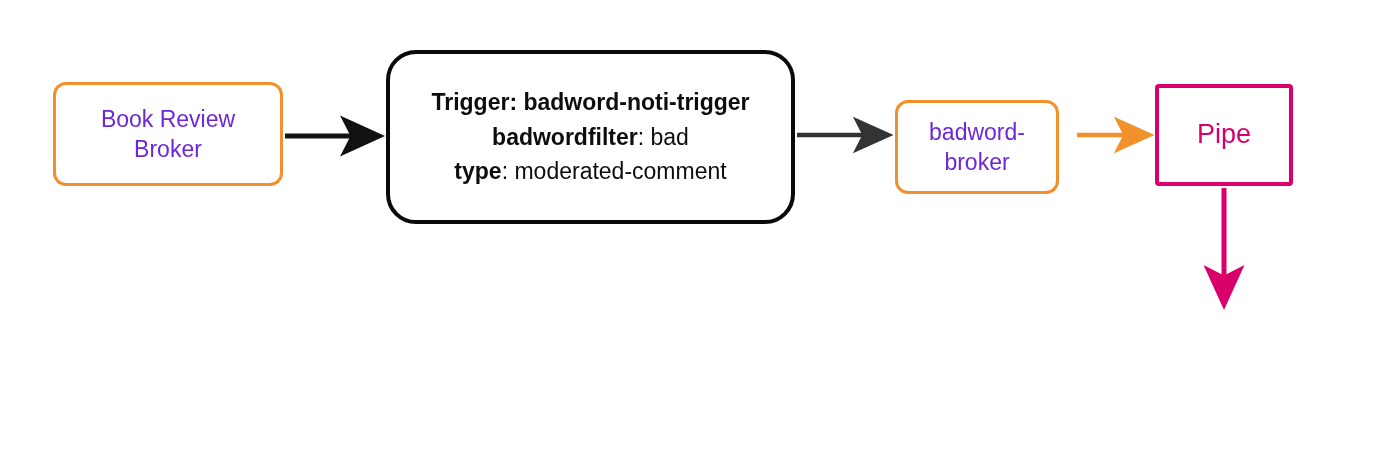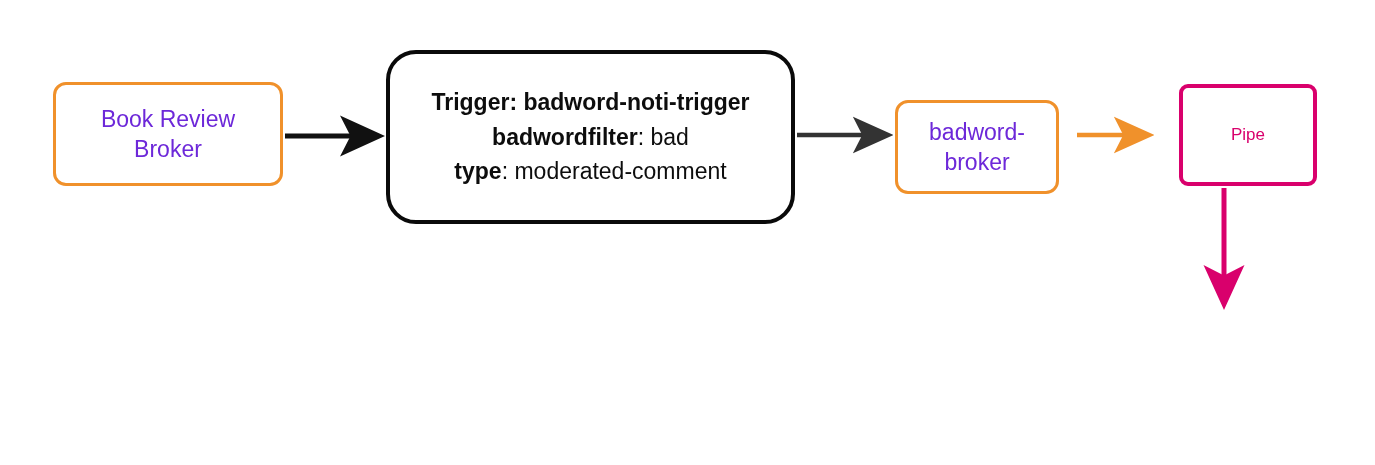--- a/index.html
+++ b/index.html
@@ -30,24 +30,23 @@
     line-height: 1.32;
   }
   .node-orange {
     border: 3px solid #F0912B;
     border-radius: 13px;
     color: #6d28d9;
     font-size: 23px;
   }
   .node-magenta {
     border: 4px solid #D9006C;
-    border-radius: 9px;
+    border-radius: 4px;
     color: #D9006C;
-    font-size: 17px;
-    margin-left: 24px;
+    font-size: 27px;
   }
   .node-black {
     border: 4px solid #0a0a0a;
     border-radius: 30px;
     color: #0d0d0d;
     font-size: 23px;
   }
   .node-black .multiline {
     display: flex;
     flex-direction: column;

